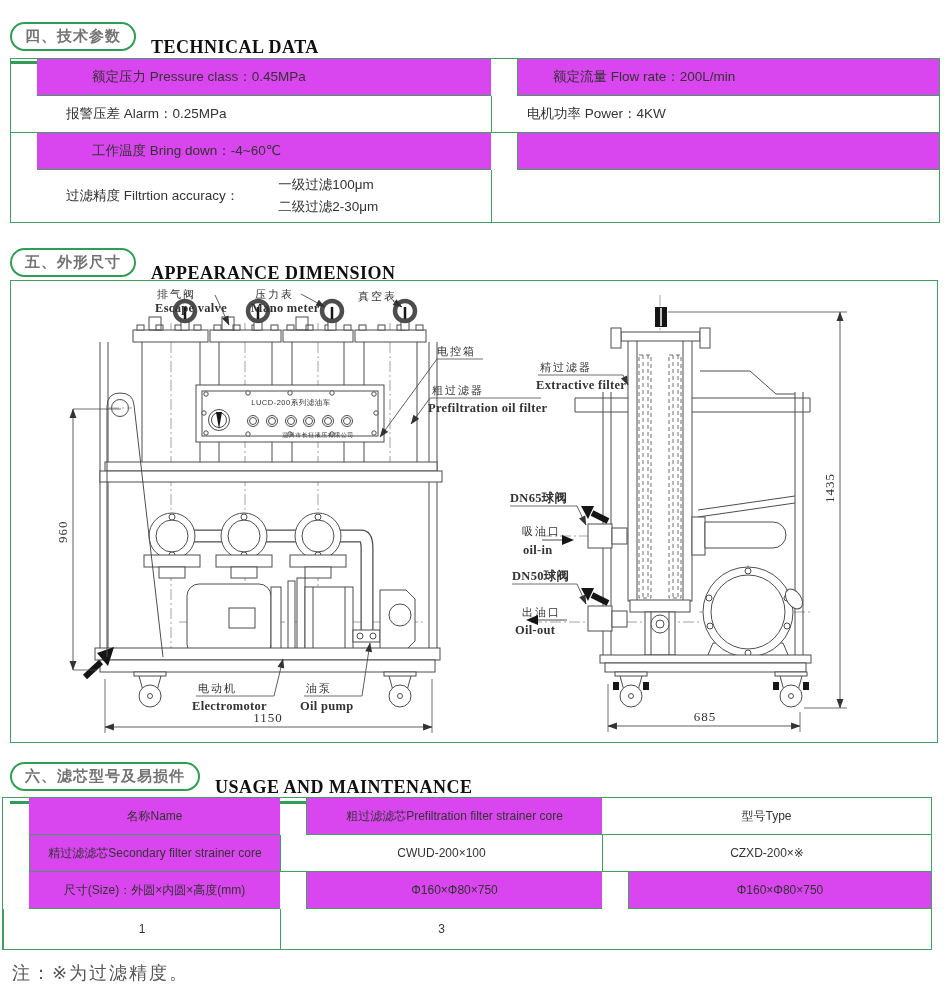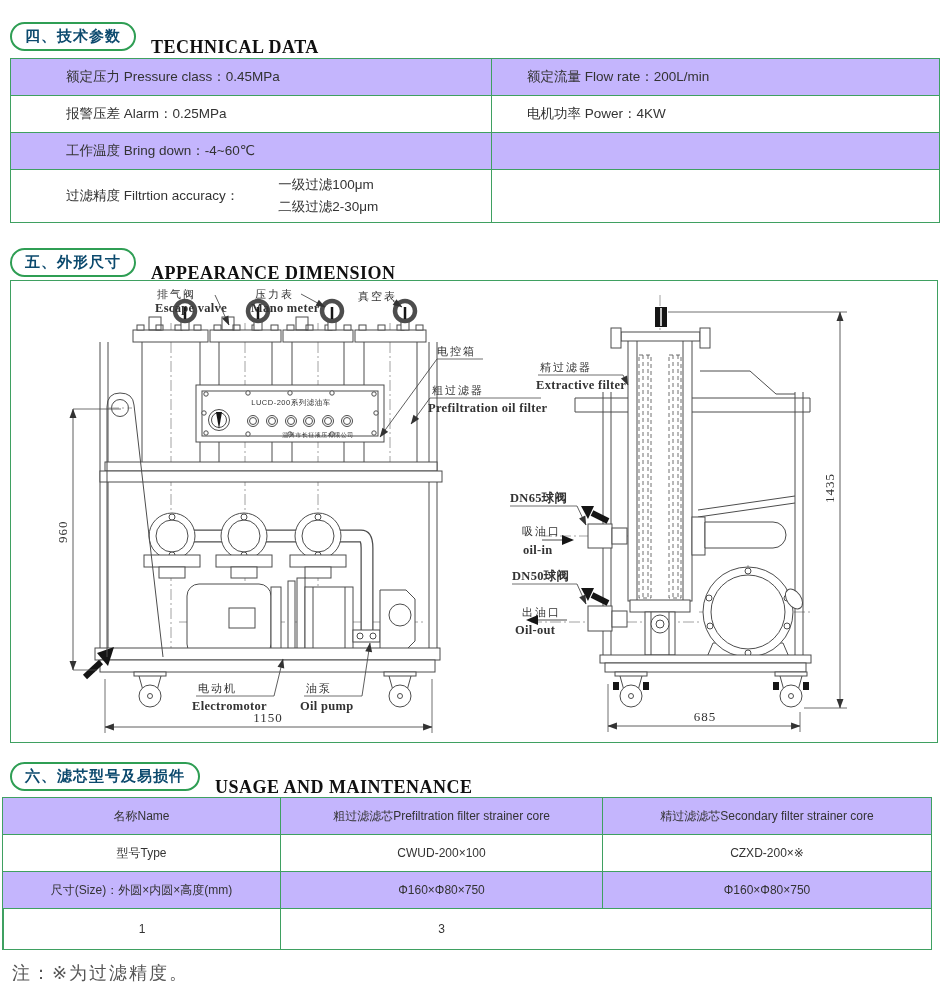--- a/index.html
+++ b/index.html
@@ -2,31 +2,31 @@
 <html><head>
 <meta charset="utf-8">
 <style>
   html,body{margin:0;padding:0;background:#fff;}
   .page{position:relative;width:950px;height:991px;background:#fff;overflow:hidden;
         font-family:"Liberation Sans","DejaVu Sans",sans-serif;color:#333;}
   
   .sec{position:absolute;left:10px;}
   .sec .row{display:flex;align-items:center;gap:15px;}
   .pill{border:2px solid #2f9e54;border-radius:17px;padding:3px 13px;
-        color:#0c4a6e;font-weight:bold;font-size:15px;letter-spacing:1px;background:#fff;white-space:nowrap;}
+        color:#737373;font-weight:bold;font-size:15px;letter-spacing:1px;background:#fff;white-space:nowrap;}
   .hen{font-family:"Liberation Serif","DejaVu Serif",serif;font-weight:bold;font-size:18px;
        color:#101010;letter-spacing:.5px;white-space:nowrap;margin-top:22px;}
   .bar{height:3px;background:#2f9e54;margin-top:3px;}
   
   .t1{position:absolute;left:10px;top:58px;width:928px;height:163px;border:1.5px solid #3fa061;
       display:grid;grid-template-columns:480px 1fr;grid-template-rows:37px 37px 37px 1fr;font-size:13.5px;}
   .t1 .c{display:flex;align-items:center;padding-left:55px;border-bottom:1px solid #3fa061;}
   .t1 .c.rc{padding-left:35px;border-left:1px solid #3fa061;}
   .t1 .c.last{border-bottom:none;gap:39px;}
-  .g{background:#c4b5fd;}
+  .g{background:#d946ef;margin-left:26px;}
   .two{display:flex;flex-direction:column;line-height:1.65;}
   
   .t2{position:absolute;left:2px;top:797px;width:928px;height:151px;border:1.5px solid #3fa061;
       display:grid;grid-template-columns:277px 322px 1fr;grid-template-rows:37px 37px 37px 1fr;font-size:12px;}
   .t2 .c{display:flex;align-items:center;justify-content:center;border-bottom:1px solid #3fa061;text-align:center;}
   .t2 .c.bl{border-left:1px solid #3fa061;}
   .t2 .c.last{border-bottom:none;}
   .note{position:absolute;left:12px;top:961px;font-size:18px;color:#555;letter-spacing:2px;}
   
   .panel{position:absolute;left:10px;top:280px;width:926px;height:461px;border:1.5px solid #3fa061;background:#fff;}
@@ -424,22 +424,22 @@
     <div class="row">
       <span class="pill">六、滤芯型号及易损件</span>
       <span class="hen">USAGE AND MAINTENANCE</span>
     </div>
     <div class="bar" style="width:482px;"></div>
   </div>
 
   <div class="t2">
     <div class="c g">名称Name</div>
     <div class="c g bl">粗过滤滤芯Prefiltration filter strainer core</div>
+    <div class="c">型号Type</div>
     <div class="c g bl">精过滤滤芯Secondary filter strainer core</div>
-    <div class="c">型号Type</div>
     <div class="c bl">CWUD-200×100</div>
     <div class="c bl">CZXD-200×※</div>
     <div class="c g">尺寸(Size)：外圆×内圆×高度(mm)</div>
     <div class="c g bl">Φ160×Φ80×750</div>
     <div class="c g bl">Φ160×Φ80×750</div>
     <div class="c bl last">1</div>
     <div class="c bl last">3</div>
   </div>
 
   <div class="note">注：※为过滤精度。</div>

